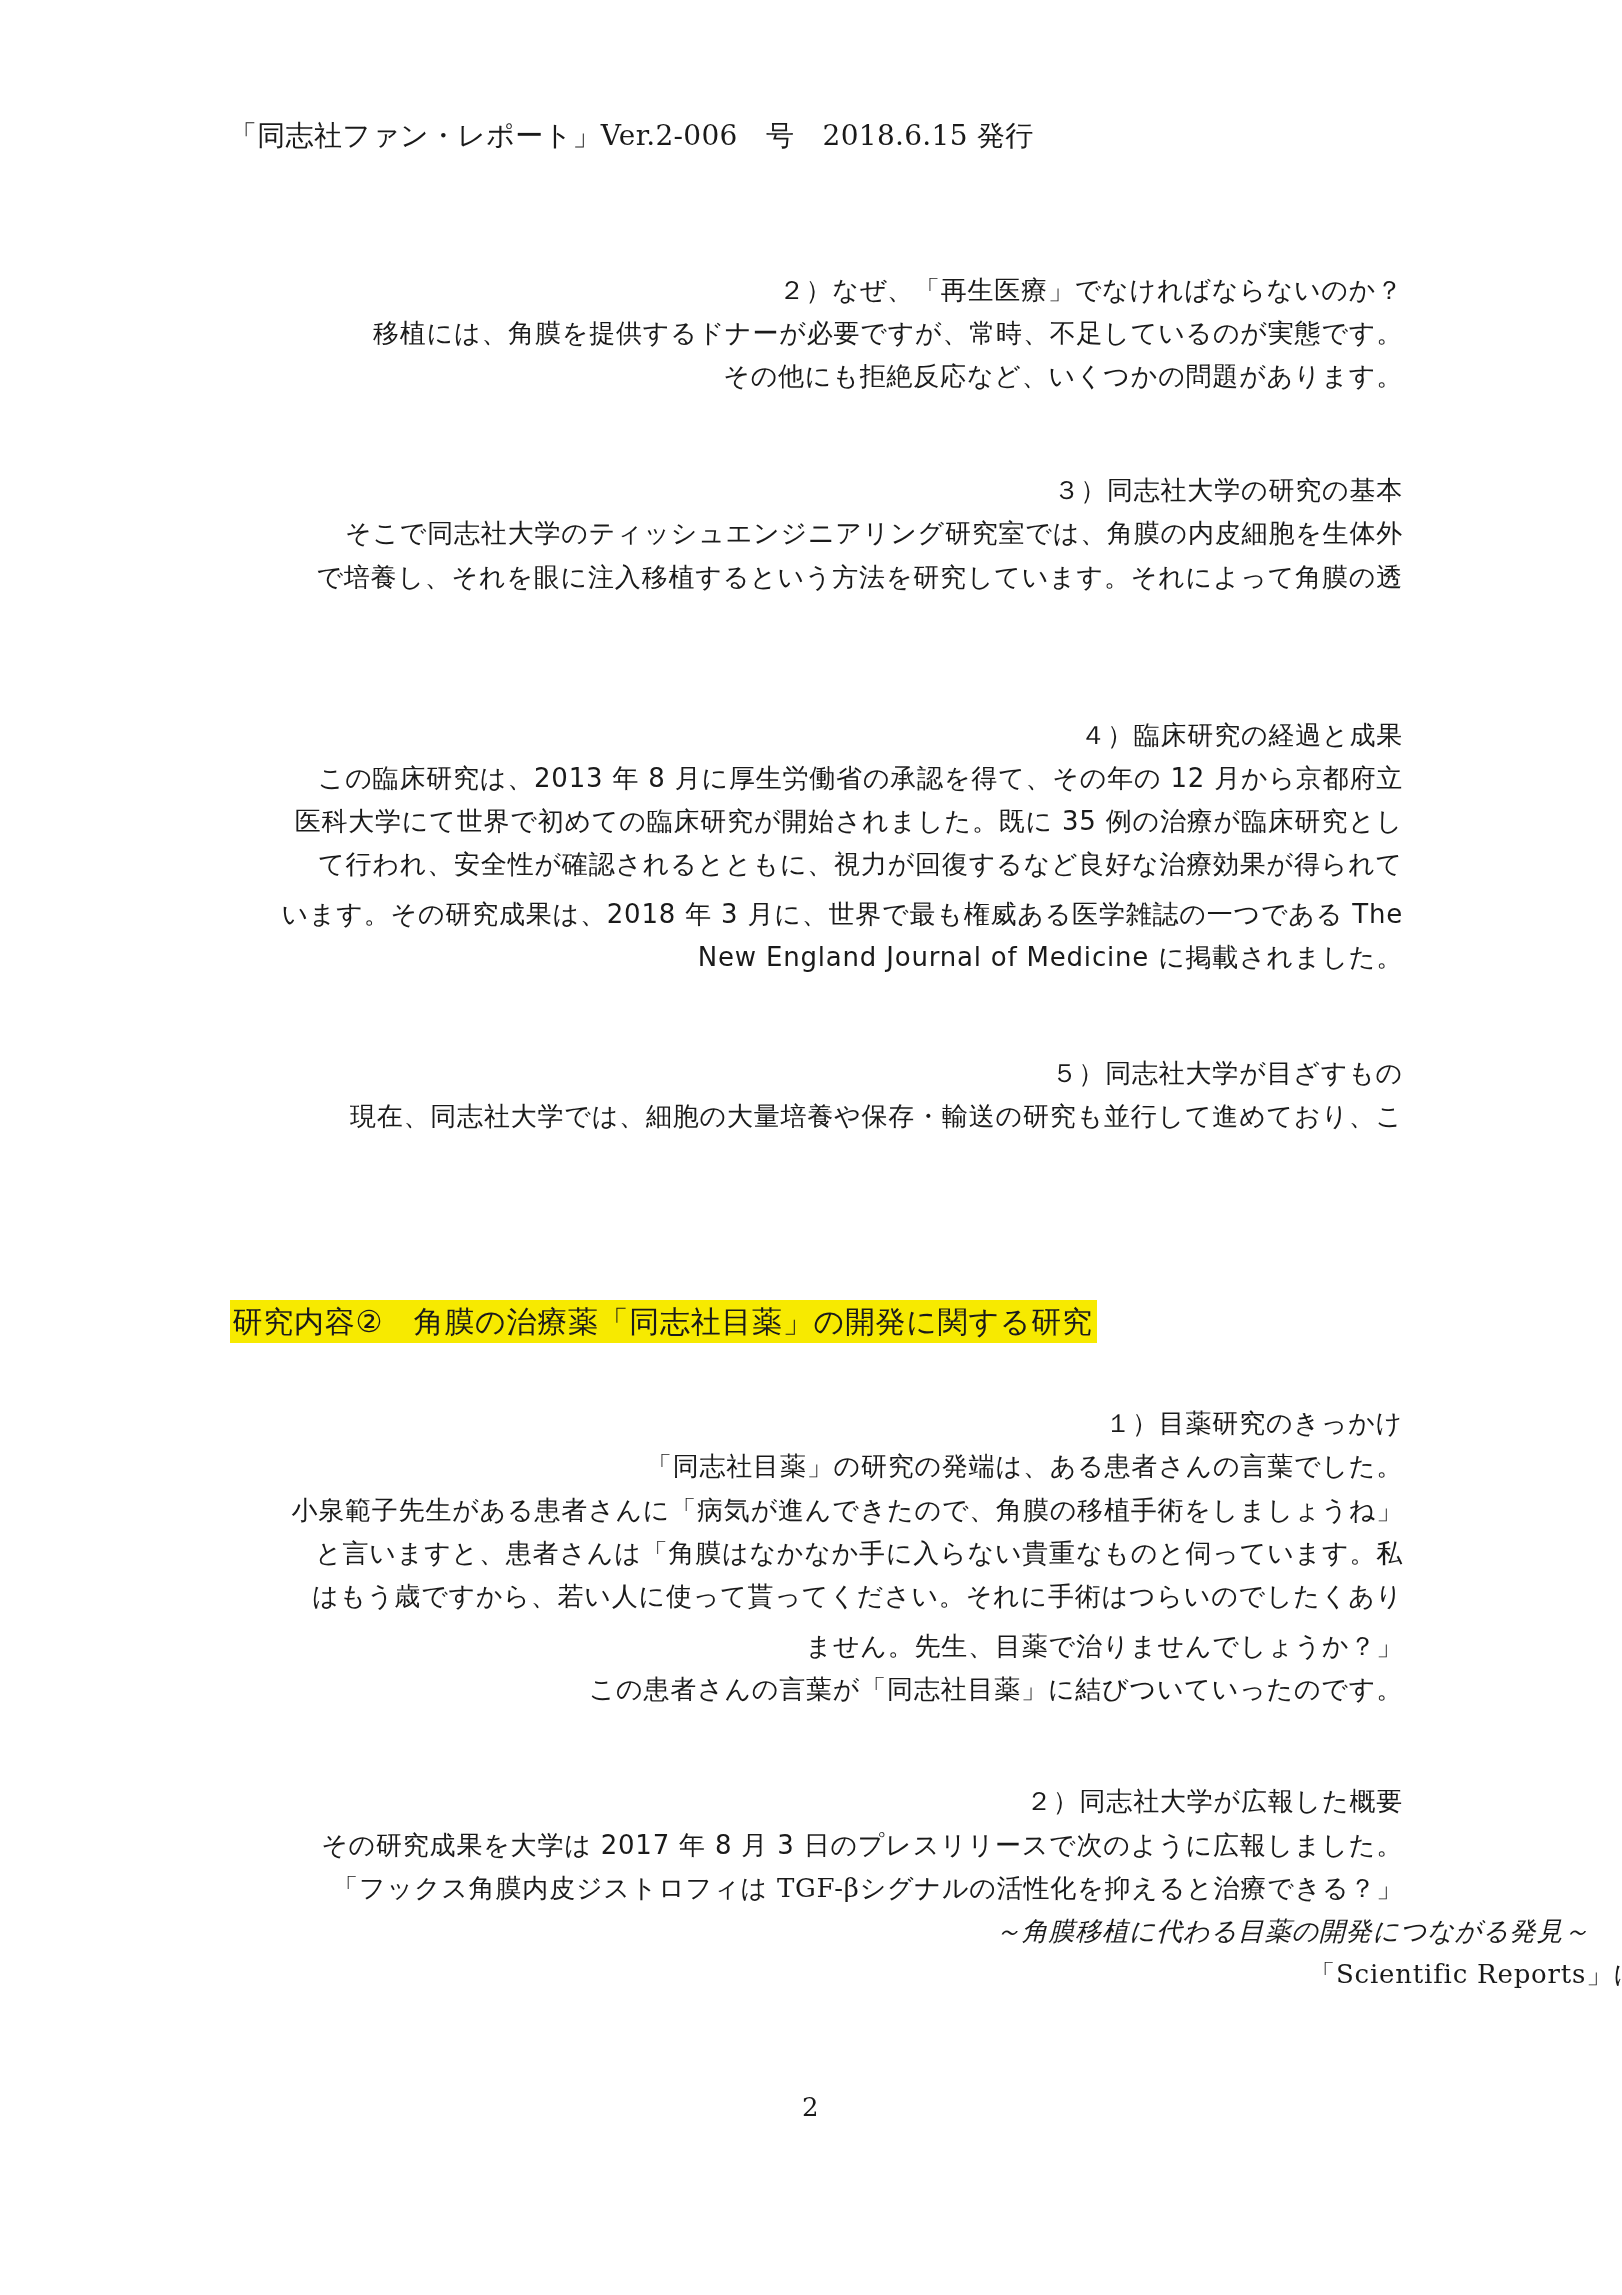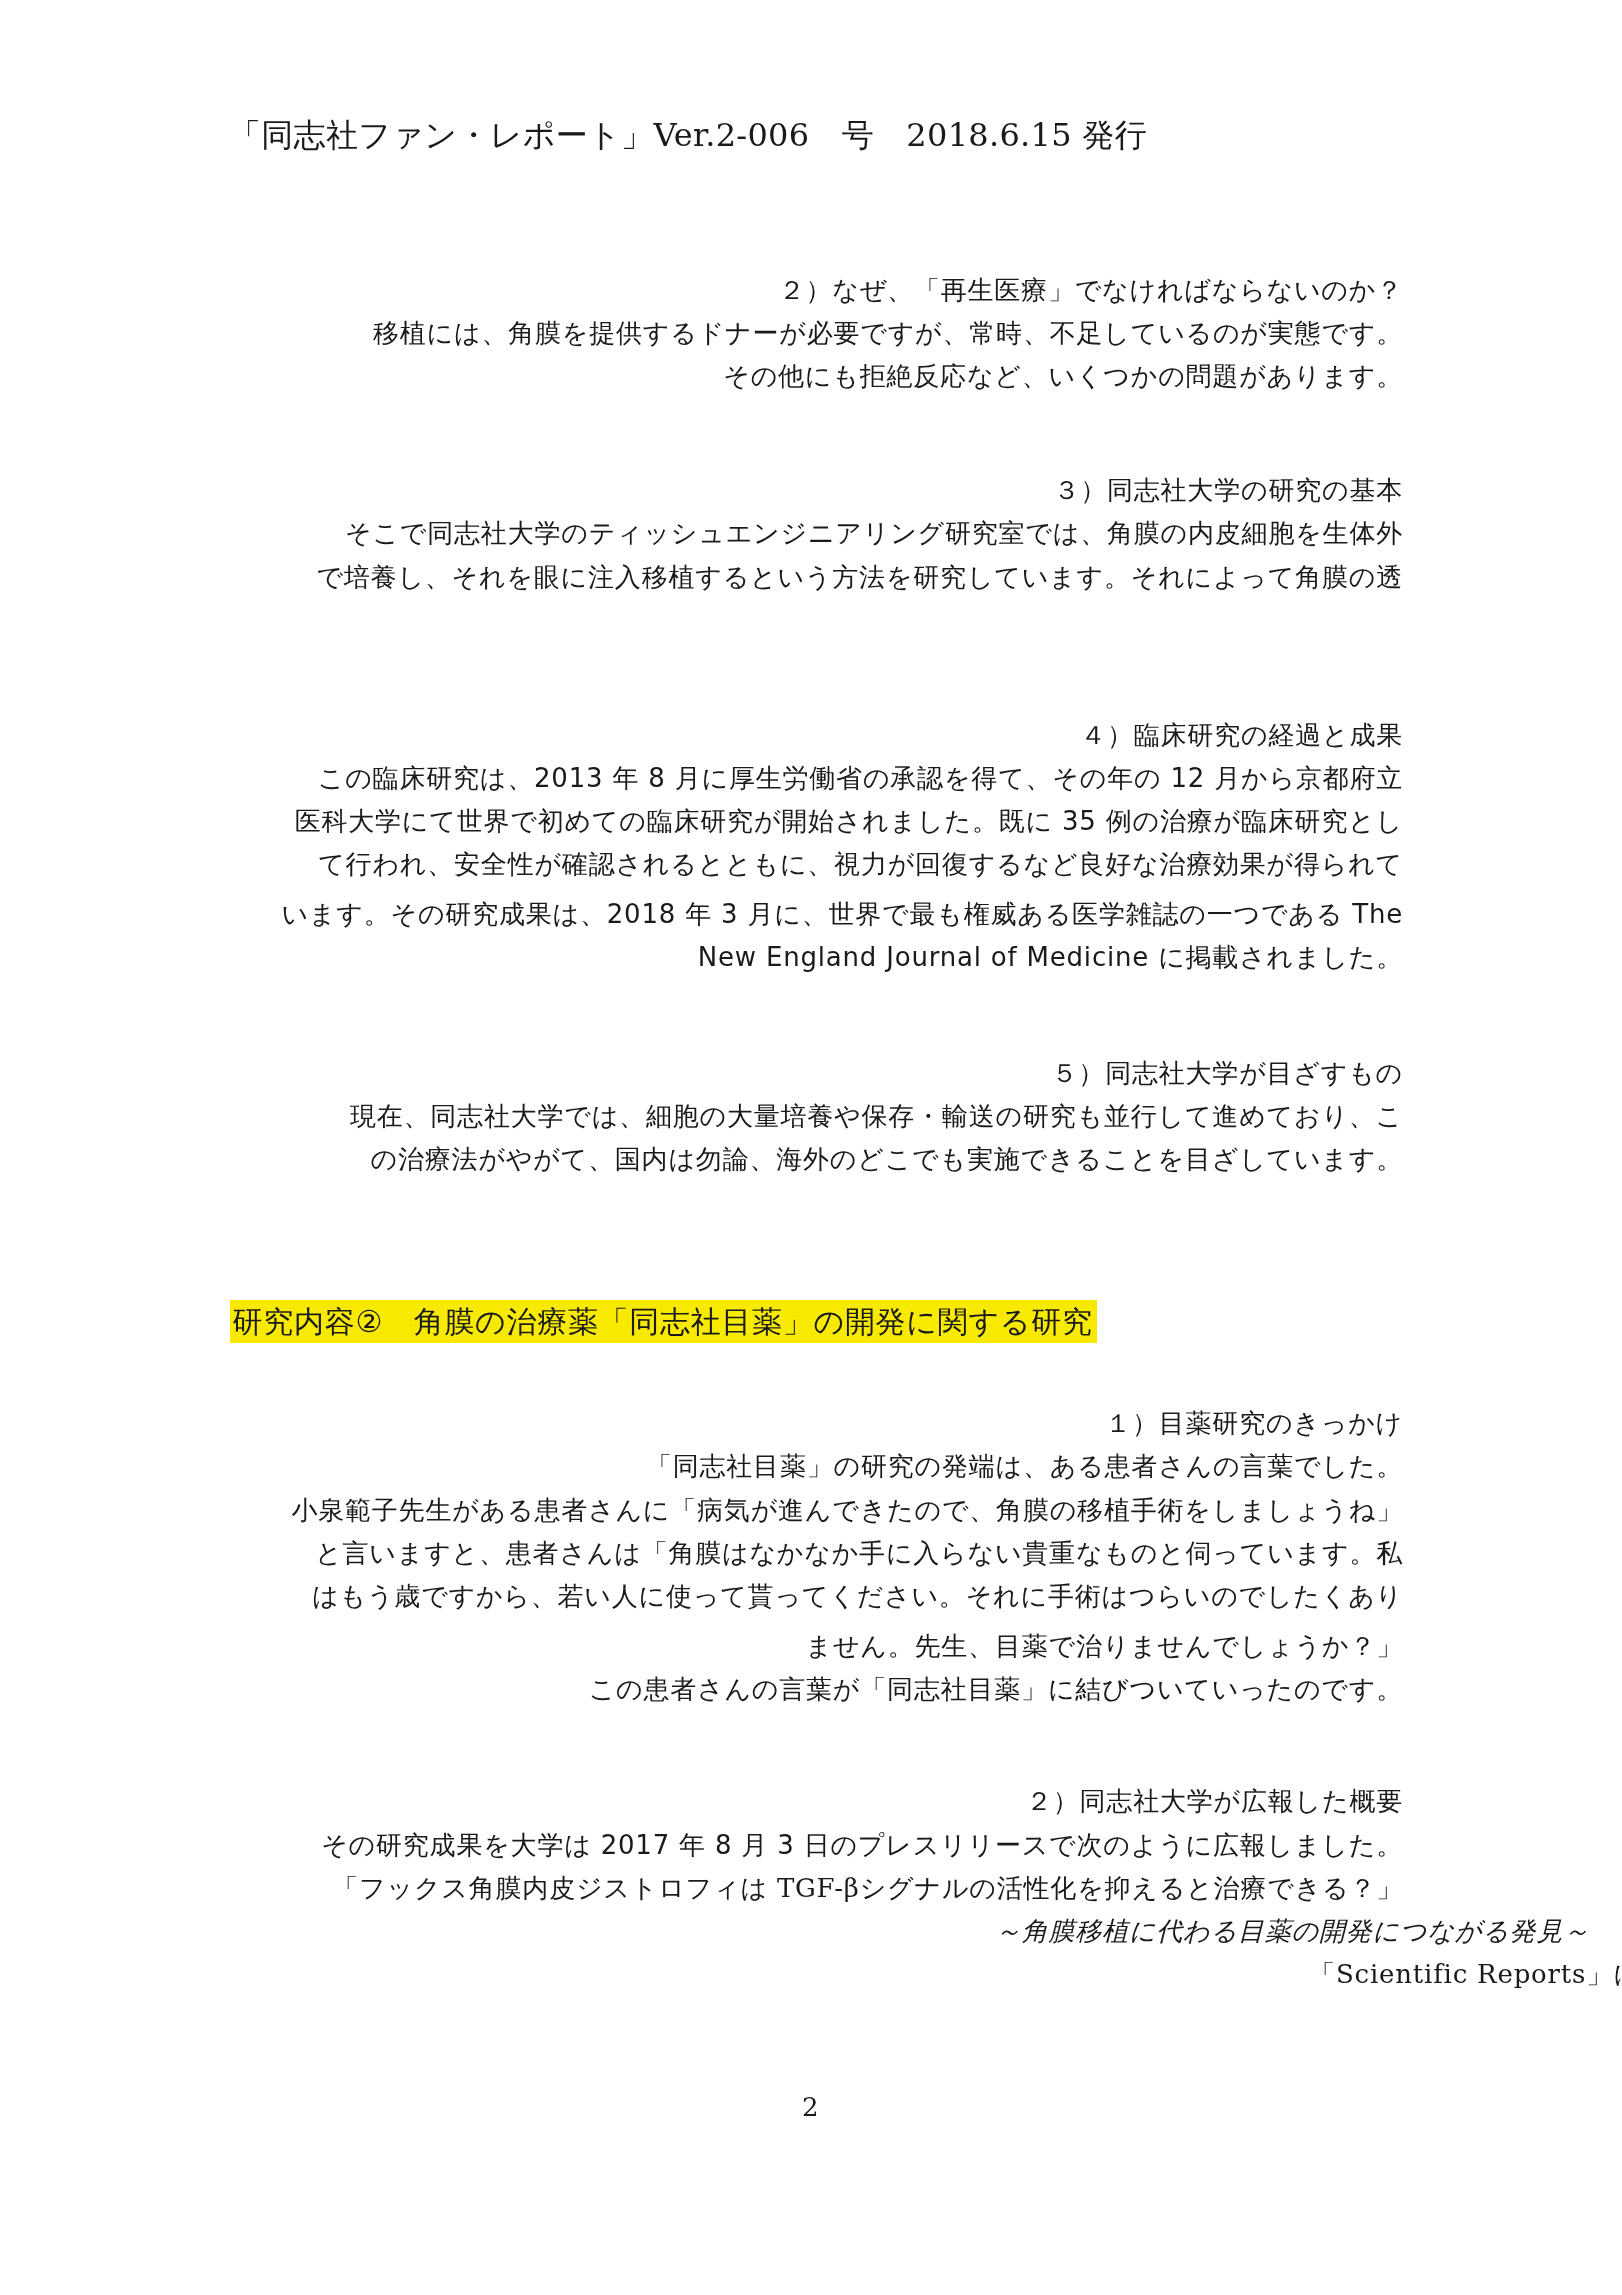--- a/index.html
+++ b/index.html
@@ -3,21 +3,21 @@
 <meta charset="utf-8">
 <style>
   html, body { margin: 0; padding: 0; background: #ffffff; }
   body {
     width: 1622px; height: 2295px; position: relative; overflow: hidden;
     font-family: "DejaVu Serif", "Liberation Serif", serif;
     color: #1a1a1a;
   }
   .page { position: absolute; left: 0; top: 0; width: 1622px; height: 2295px; }
   .header {
-    position: absolute; left: 229px; top: 116px; font-size: 32px; line-height: 39px;
+    position: absolute; left: 229px; top: 116px; font-size: 28px; line-height: 39px;
     white-space: nowrap; letter-spacing: 0.3px;
   }
   .line {
     position: absolute; left: 232px; width: 1171px; font-size: 26px; line-height: 39px;
     white-space: nowrap; letter-spacing: 0.8px;
     font-family: "DejaVu Sans", "Liberation Sans", sans-serif;
     text-align: right;
   }
   .center1 { left: 419px; }
   .center2 { left: 523px; }
@@ -48,21 +48,20 @@
 
   <div class="line" style="top:716px">４）臨床研究の経過と成果</div>
   <div class="line" style="top:759px">　この臨床研究は、2013 年 8 月に厚生労働省の承認を得て、その年の 12 月から京都府立</div>
   <div class="line" style="top:802px">医科大学にて世界で初めての臨床研究が開始されました。既に 35 例の治療が臨床研究とし</div>
   <div class="line" style="top:845px">て行われ、安全性が確認されるとともに、視力が回復するなど良好な治療効果が得られて</div>
   <div class="line" style="top:895px">います。その研究成果は、2018 年 3 月に、世界で最も権威ある医学雑誌の一つである The</div>
   <div class="line" style="top:938px">New England Journal of Medicine に掲載されました。</div>
 
   <div class="line" style="top:1054px">５）同志社大学が目ざすもの</div>
   <div class="line" style="top:1097px">　現在、同志社大学では、細胞の大量培養や保存・輸送の研究も並行して進めており、こ</div>
-  <div class="line" style="top:1140px">の治療法がやがて、国内は勿論、海外のどこでも実施できることを目ざしています。</div>
 
   <div class="section-heading">研究内容②　角膜の治療薬「同志社目薬」の開発に関する研究</div>
 
   <div class="line" style="top:1404px">１）目薬研究のきっかけ</div>
   <div class="line" style="top:1447px">　「同志社目薬」の研究の発端は、ある患者さんの言葉でした。</div>
   <div class="line" style="top:1491px">小泉範子先生がある患者さんに「病気が進んできたので、角膜の移植手術をしましょうね」</div>
   <div class="line" style="top:1534px">と言いますと、患者さんは「角膜はなかなか手に入らない貴重なものと伺っています。私</div>
   <div class="line" style="top:1577px">はもう歳ですから、若い人に使って貰ってください。それに手術はつらいのでしたくあり</div>
   <div class="line" style="top:1627px">ません。先生、目薬で治りませんでしょうか？」</div>
   <div class="line" style="top:1670px">　この患者さんの言葉が「同志社目薬」に結びついていったのです。</div>

